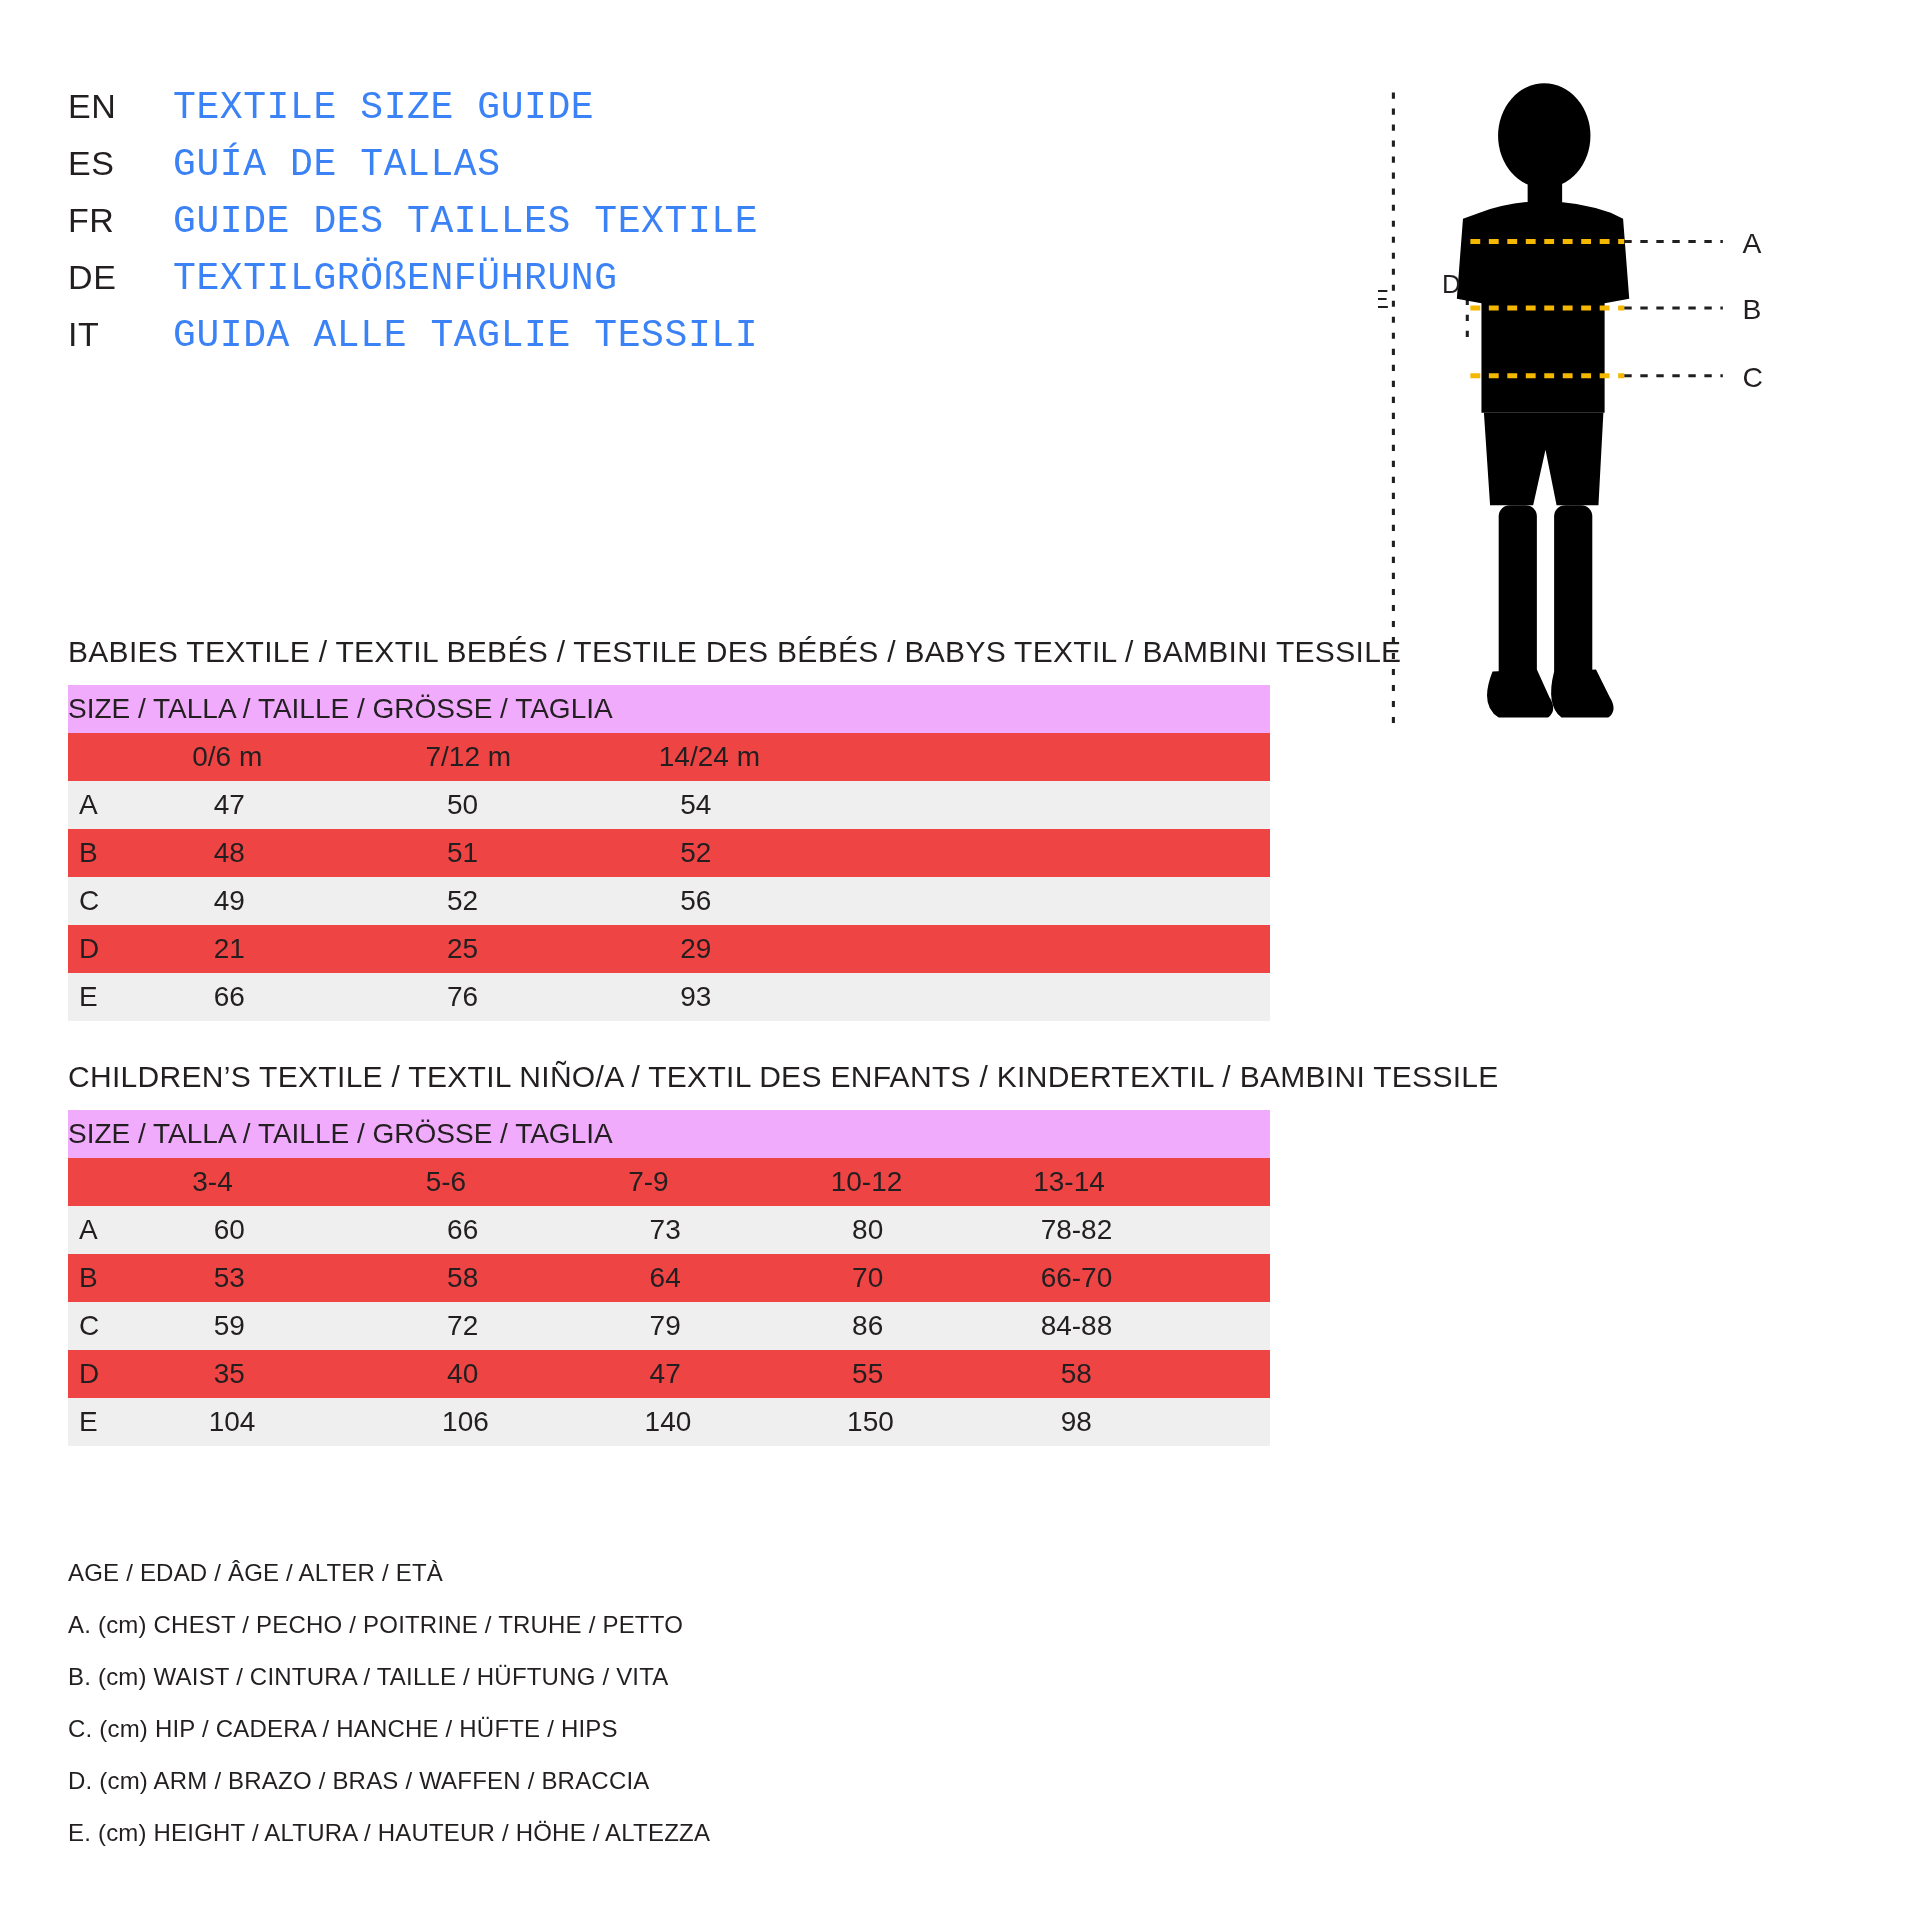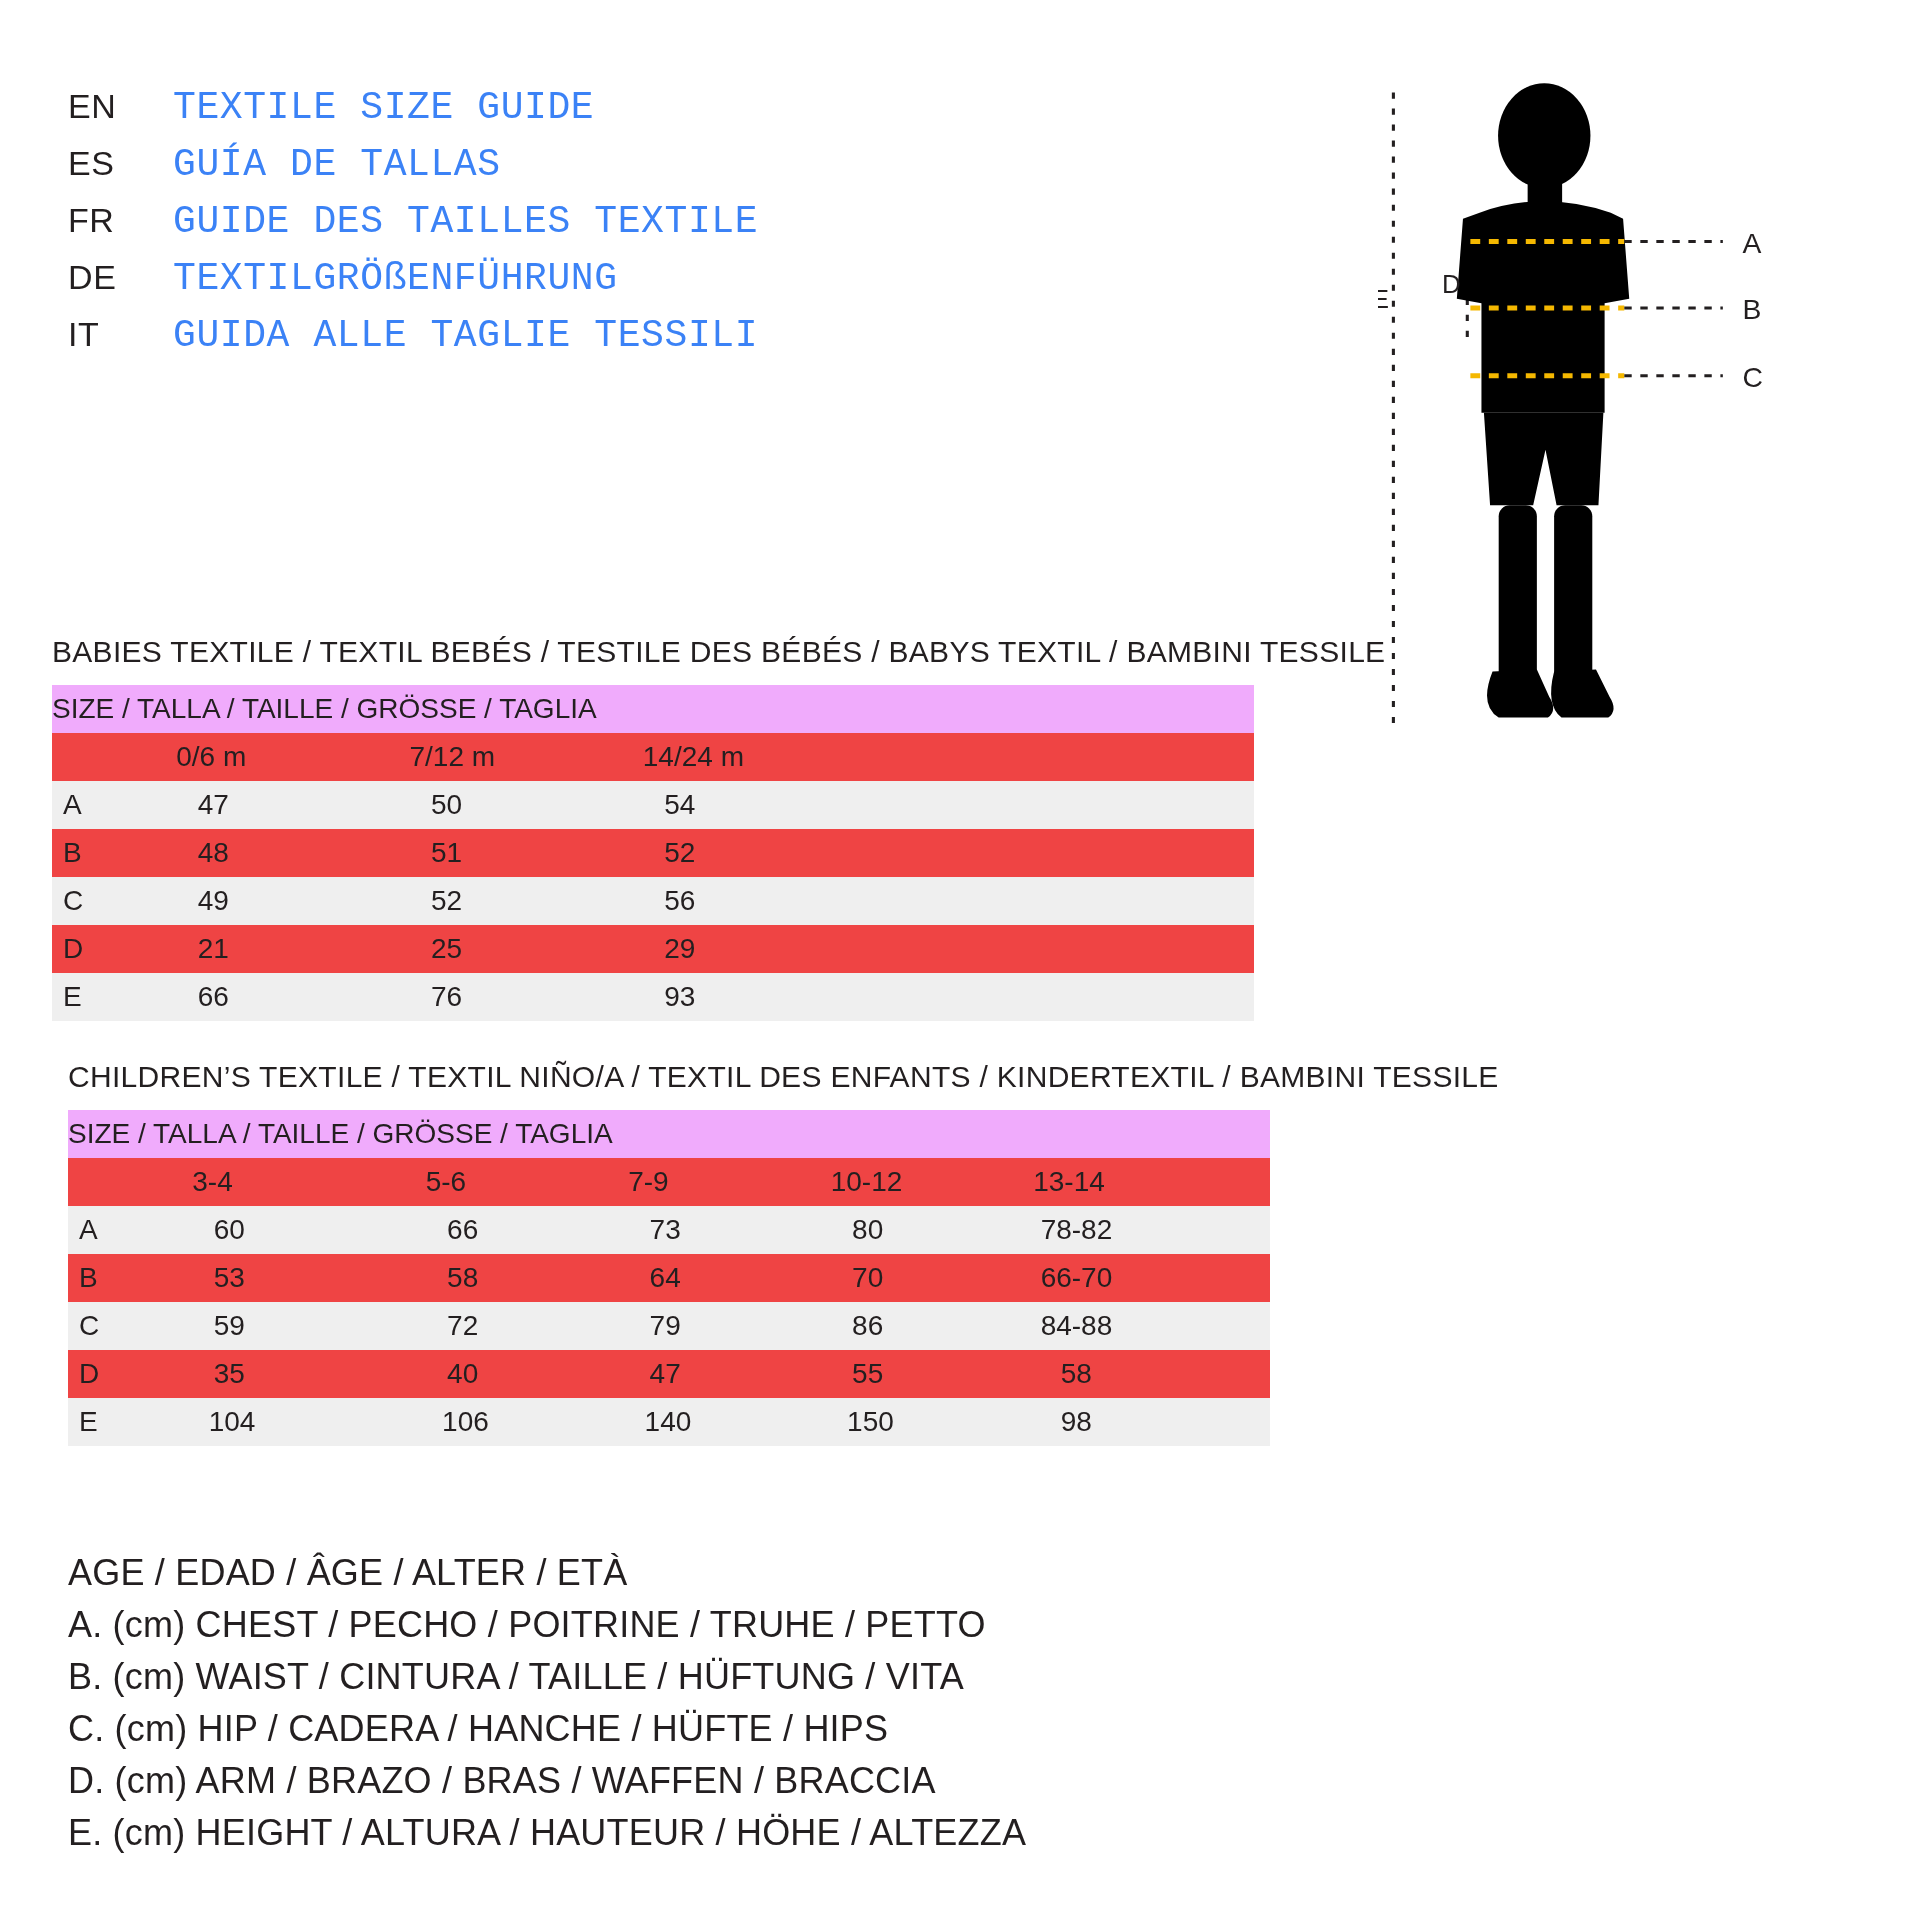--- a/index.html
+++ b/index.html
@@ -90,29 +90,29 @@
   .row-shade td { background: #efefef; }
   .row-plain td { background: #ef4444; }
   .lbl-col { width: 105px; padding-left: 11px !important; }
   .cell-pad { padding-left: 8.6px !important; }
 
   
   .legend {
     margin-top: 37px;
   }
   .legend-line {
-    font-size: 36px;
+    font-size: 24px;
     letter-spacing: 0.2px;
     color: #231f20;
     height: 52px;
     line-height: 52px;
     white-space: nowrap;
   }
 
-  .block-babies { position: absolute; left: 52px; top: 635px; width: 1202px; }
+  .block-babies { position: absolute; left: 68px; top: 635px; width: 1202px; }
   .block-children { position: absolute; left: 68px; top: 1060px; width: 1202px; }
   .block-legend { position: absolute; left: 68px; top: 1510px; width: 1356px; }
 </style>
 </head>
 <body>
 
 <div class="page">
 
   <div class="lang-block">
     <div class="lang-row">

